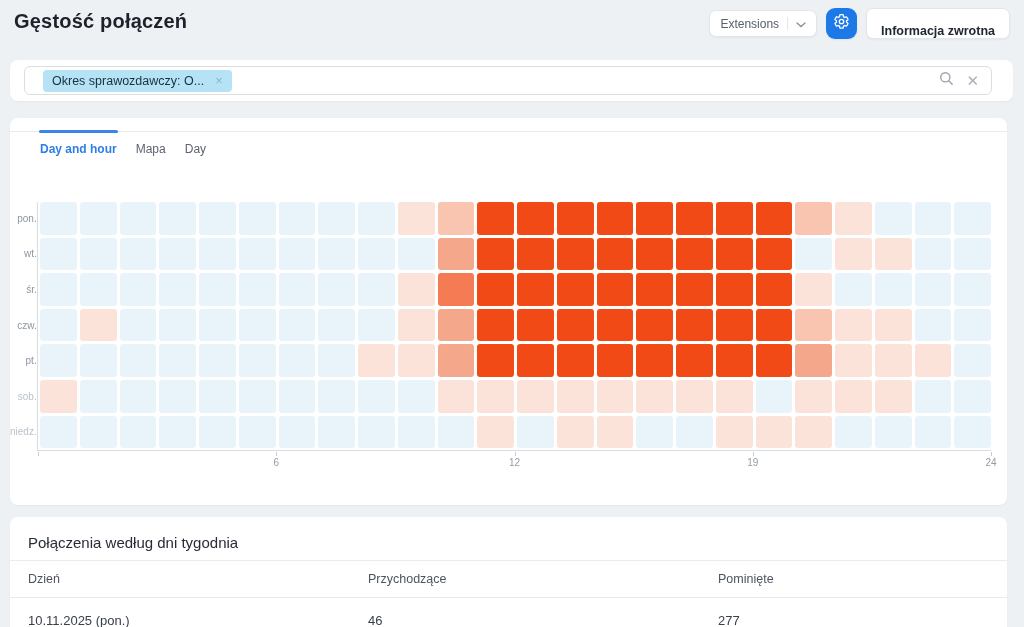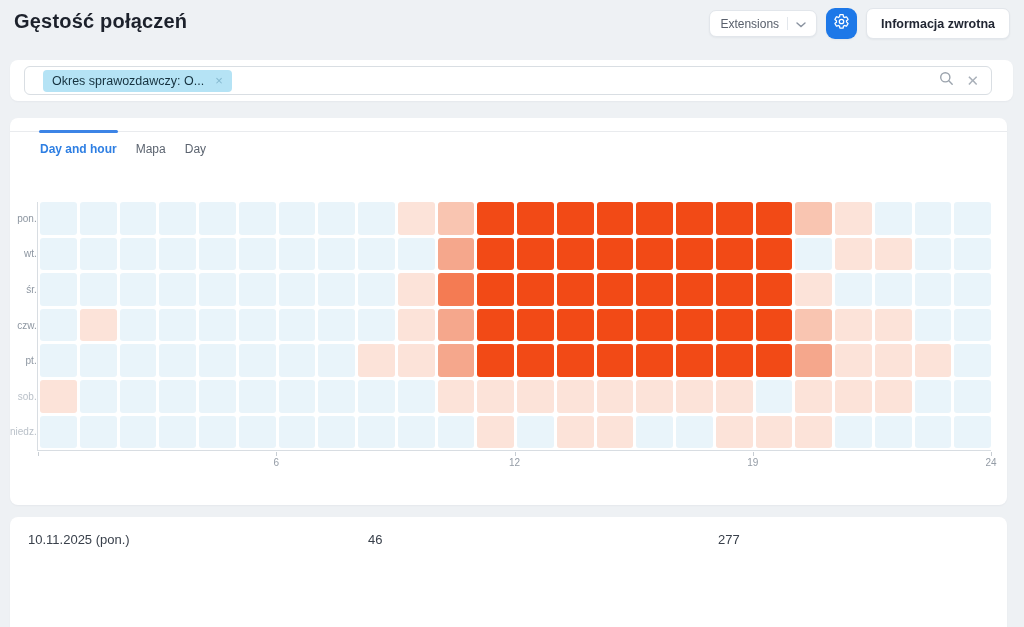--- a/index.html
+++ b/index.html
@@ -23,21 +23,21 @@
     background:#fff; border:1px solid #e2e6eb; border-radius:7px;
     display:flex; align-items:center; cursor:pointer;
     box-shadow:0 1px 2px rgba(20,30,50,.05);
   }
   .btn-extensions { height:27px; padding:0 10px; gap:8px; font-size:12px; color:#59606c; }
   .btn-extensions .vdiv { width:1px; height:13px; background:#e3e7ec; }
   .btn-gear {
     width:31px; height:31px; border:none; border-radius:9px;
     background:#1d78e8; justify-content:center;
   }
-  .btn-feedback { height:31px; padding:0 14px; font-size:12.5px; font-weight:700; color:#222733; }
+  .btn-feedback { height:31px; padding:0 14px; font-size:12.5px; font-weight:700; color:#222733;align-items:flex-end; }
   
   .filter-card {
     position:absolute; left:10px; top:60px; width:1003px; height:41px;
     background:#fff; border-radius:8px; box-shadow:0 1px 2px rgba(20,30,50,.04);
   }
   .filter-input {
     position:absolute; left:14px; top:6px; width:968px; height:29px;
     border:1px solid #d9dee3; border-radius:6px;
     display:flex; align-items:center; padding:0 10px;
   }
@@ -342,20 +342,26 @@
       <div class="hm-tick" style="left: 75%;"></div>
       <div class="hm-tick" style="left: 100%;"></div>
       <div class="hm-ticklabel" style="left: 25%;">6</div>
       <div class="hm-ticklabel" style="left: 50%;">12</div>
       <div class="hm-ticklabel" style="left: 75%;">19</div>
       <div class="hm-ticklabel" style="left: 100%;">24</div>
     </div>
 </div>
 
 <div class="card table-card">
+  <div class="tbl-title">Połączenia według dni tygodnia</div>
+  <div class="tbl-head">
+      <div>Dzień</div>
+      <div>Przychodzące</div>
+      <div>Pominięte</div>
+    </div>
   <div id="tblBody">
       <div class="tbl-row">
         <div>10.11.2025 (pon.)</div>
         <div>46</div>
         <div>277</div>
       </div>
     </div>
 </div>
 
 </body></html>

